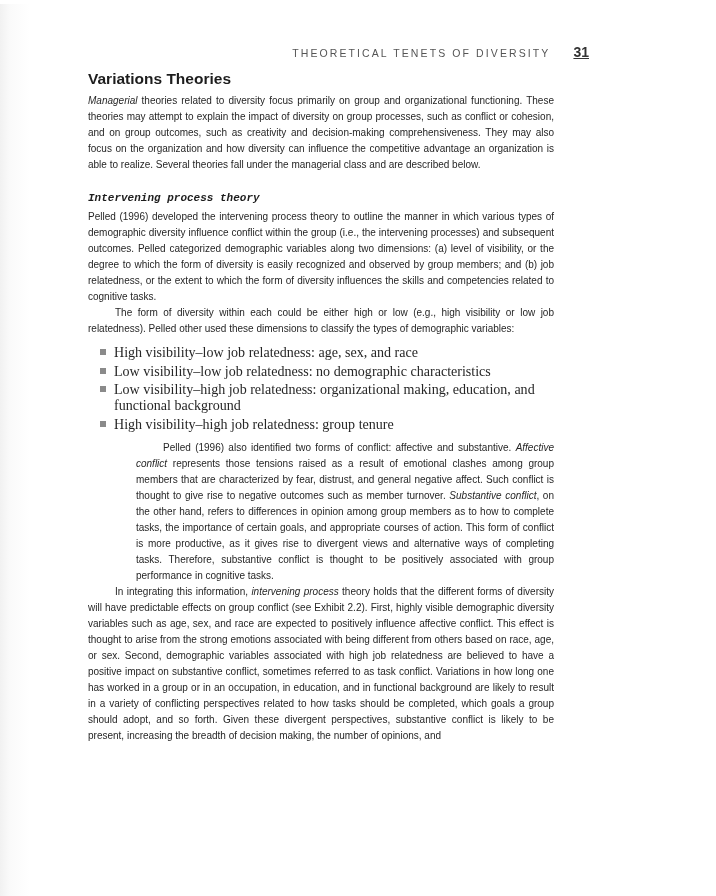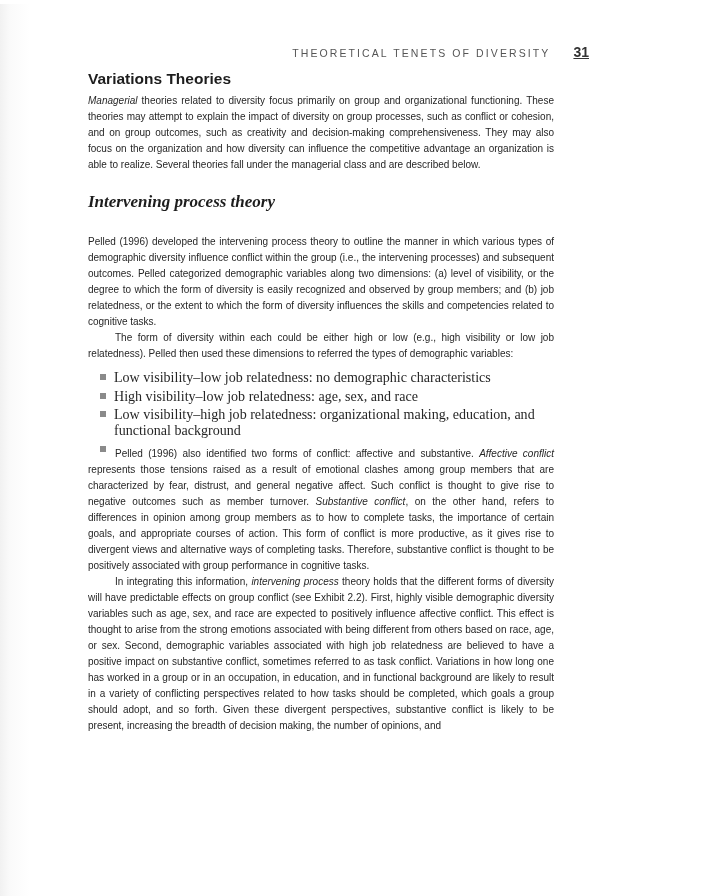--- a/index.html
+++ b/index.html
@@ -48,25 +48,25 @@
       width: 466px;
     }
     h1.section-heading {
       font-family: "Liberation Sans", sans-serif;
       font-weight: bold;
       font-size: 15.5px;
       margin: 0 0 5px 0;
       color: #1d1d1d;
     }
     h2.subsection-heading {
-      font-family: Liberation Serif, serif;
+      font-family: Liberation Mono, monospace;
       font-style: italic;
       font-weight: bold;
-      font-size: 17px;
-      margin: 19px 0 22px 0;
+      font-size: 11px;
+      margin: 19px 0 5px 0;
       color: #1d1d1d;
     }
     p {
       font-family: Liberation Sans, sans-serif;
       font-size: 10px;
       line-height: 16px;
       margin: 0;
       text-align: justify;
       color: #262626;
     }
@@ -85,21 +85,21 @@
       color: #262626;
     }
     .bullet-icon {
       position: absolute;
       left: -14px;
       top: 5px;
       width: 6px;
       height: 6px;
       background: #8a8a8a;
     }
-    p.after-list { margin-top: 8px; }
+    p.after-list { margin-top: 8px; margin-left: 48px; }
     em { font-style: italic; }
   </style>
 </head>
 <body>
 
 <div class="page">
 
   <div class="running-head">
     <span class="running-title">THEORETICAL TENETS OF DIVERSITY</span>
     <span class="page-number">31</span>
@@ -108,27 +108,27 @@
   <div class="content">
 
     <h1 class="section-heading">Variations Theories</h1>
 
     <p><em>Managerial</em><span> theories related to diversity focus primarily on group and organizational functioning. These theories may attempt to explain the impact of diversity on group processes, such as conflict or cohesion, and on group outcomes, such as creativity and decision-making comprehensiveness. They may also focus on the organization and how diversity can influence the competitive advantage an organization is able to realize. Several theories fall under the managerial class and are described below.</span></p>
 
     <h2 class="subsection-heading">Intervening process theory</h2>
 
     <p>Pelled (1996) developed the intervening process theory to outline the manner in which various types of demographic diversity influence conflict within the group (i.e., the intervening processes) and subsequent outcomes. Pelled categorized demographic variables along two dimensions: (a) level of visibility, or the degree to which the form of diversity is easily recognized and observed by group members; and (b) job relatedness, or the extent to which the form of diversity influences the skills and competencies related to cognitive tasks.</p>
 
-    <p class="indent">The form of diversity within each could be either high or low (e.g., high visibility or low job relatedness). Pelled then used these dimensions to referred the types of demographic variables:</p>
+    <p class="indent">The form of diversity within each could be either high or low (e.g., high visibility or low job relatedness). Pelled other used these dimensions to classify the types of demographic variables:</p>
 
     <ul class="bullets">
+      <li><span class="bullet-icon"></span><span>High visibility–low job relatedness: age, sex, and race</span></li>
       <li><span class="bullet-icon"></span><span>Low visibility–low job relatedness: no demographic characteristics</span></li>
-      <li><span class="bullet-icon"></span><span>High visibility–low job relatedness: age, sex, and race</span></li>
       <li><span class="bullet-icon"></span><span>Low visibility–high job relatedness: organizational making, education, and functional background</span></li>
-      <li><span class="bullet-icon"></span></li>
+      <li><span class="bullet-icon"></span><span>High visibility–high job relatedness: group tenure</span></li>
     </ul>
 
     <p class="indent after-list"><span>Pelled (1996) also identified two forms of conflict: affective and substantive. </span><em>Affective conflict</em><span> represents those tensions raised as a result of emotional clashes among group members that are characterized by fear, distrust, and general negative affect. Such conflict is thought to give rise to negative outcomes such as member turnover. </span><em>Substantive conflict</em><span>, on the other hand, refers to differences in opinion among group members as to how to complete tasks, the importance of certain goals, and appropriate courses of action. This form of conflict is more productive, as it gives rise to divergent views and alternative ways of completing tasks. Therefore, substantive conflict is thought to be positively associated with group performance in cognitive tasks.</span></p>
 
     <p class="indent"><span>In integrating this information, </span><em>intervening process</em><span> theory holds that the different forms of diversity will have predictable effects on group conflict (see Exhibit 2.2). First, highly visible demographic diversity variables such as age, sex, and race are expected to positively influence affective conflict. This effect is thought to arise from the strong emotions associated with being different from others based on race, age, or sex. Second, demographic variables associated with high job relatedness are believed to have a positive impact on substantive conflict, sometimes referred to as task conflict. Variations in how long one has worked in a group or in an occupation, in education, and in functional background are likely to result in a variety of conflicting perspectives related to how tasks should be completed, which goals a group should adopt, and so forth. Given these divergent perspectives, substantive conflict is likely to be present, increasing the breadth of decision making, the number of opinions, and</span></p>
 
   </div>
 </div>
 
 </body></html>

